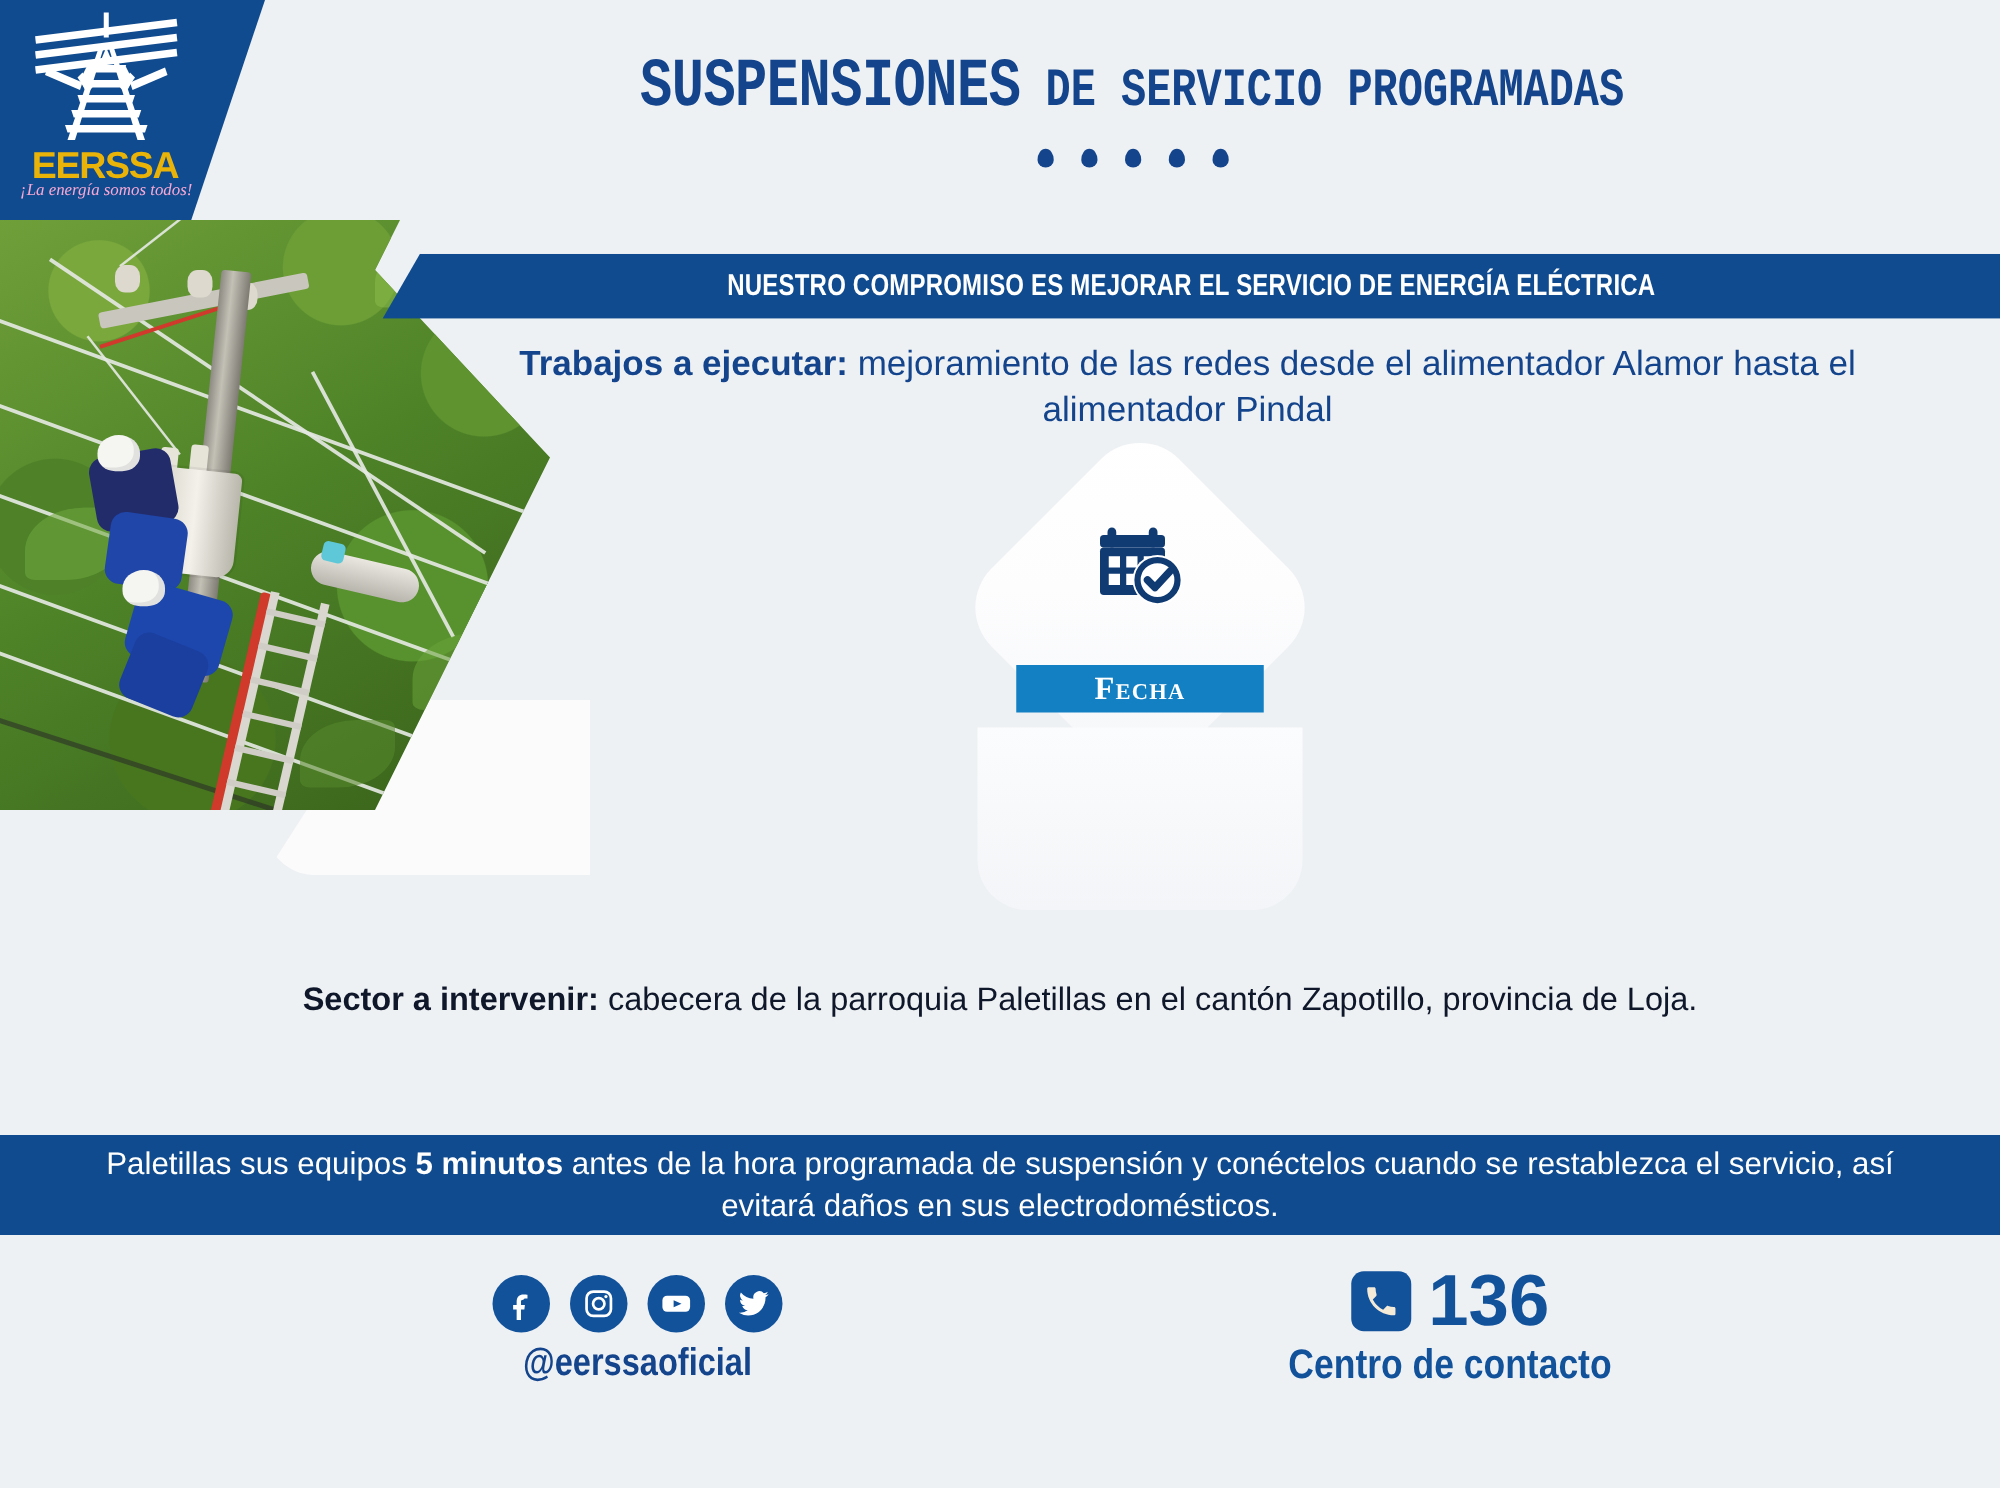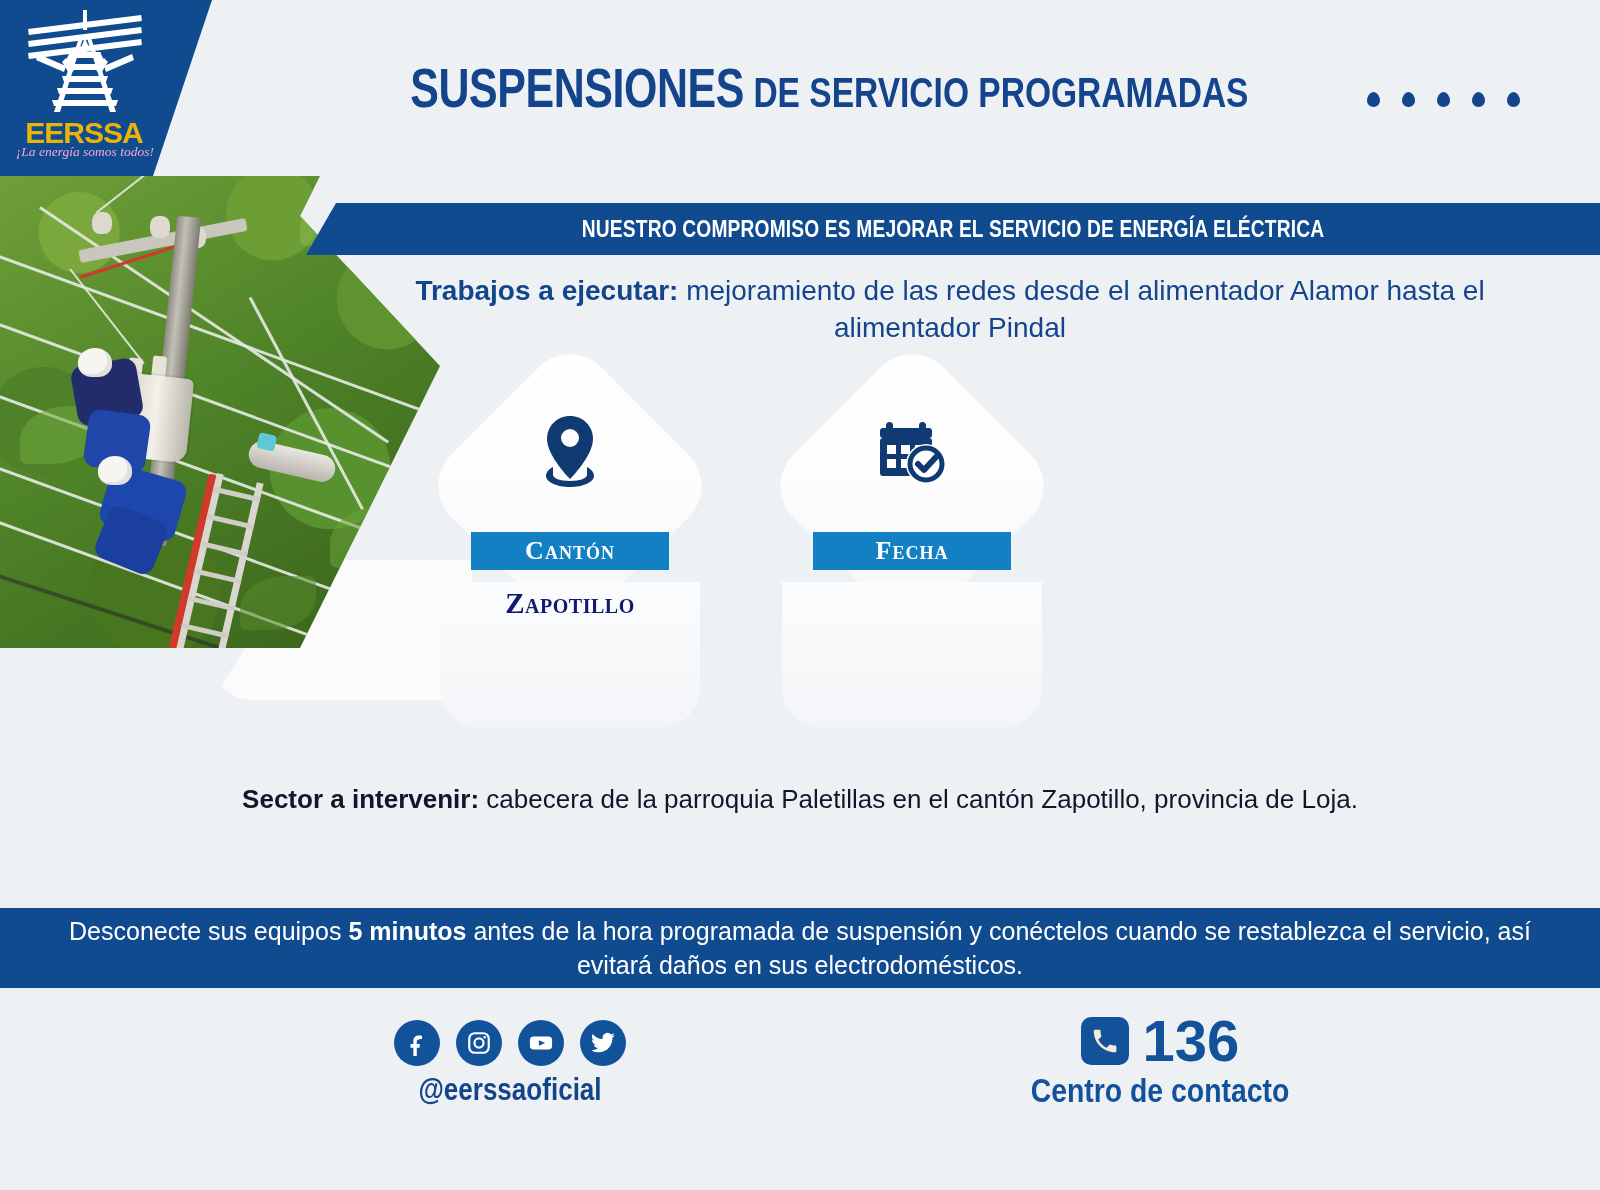--- a/index.html
+++ b/index.html
@@ -26,21 +26,21 @@
   }
   #logo-slogan{
     position:absolute; left:10px; top:145px; width:150px; text-align:center;
     color:#f9a8d4; font-size:13.5px; font-style:italic;
     font-family:"Liberation Serif", serif; line-height:1;
   }
 
   
   #header{
     position:absolute; left:212px; top:0; right:0; height:176px;
-    display:flex; align-items:center; justify-content:center;
+    display:flex; flex-direction:column; align-items:center; justify-content:center;font-family:Liberation Mono, monospace;
   }
   #main-title{
     color:#14458c; font-weight:bold;
     font-size:55px; line-height:1;
     letter-spacing:-0.5px;
     transform:scaleX(.78); transform-origin:center;
     white-space:nowrap;
   }
   #main-title .thin{ font-size:43px; letter-spacing:0px; }
   #dots{ margin-top:22px; display:flex; gap:22px; }
@@ -304,31 +304,20 @@
 <div id="commit-banner">
   <span id="commit-text">NUESTRO COMPROMISO ES MEJORAR EL SERVICIO DE ENERGÍA ELÉCTRICA</span>
 </div>
 
 <div id="trabajos">
   <b>Trabajos a ejecutar:</b><span> mejoramiento de las redes desde el alimentador Alamor hasta el alimentador Pindal</span>
 </div>
 
 <div id="cards">
 
-  <div class="card" style="left:30px;">
-    <div class="diamond"></div>
-    <div class="body"></div>
-    <svg class="icon" viewBox="0 0 80 80">
-      <path d="M40 6c-13 0-23 10-23 23 0 17 23 40 23 40s23-23 23-40c0-13-10-23-23-23z" fill="#103a72"></path>
-      <circle cx="40" cy="28" r="9" fill="#ffffff"></circle>
-      <path d="M23 57c-4 2-7 5-7 9 0 6 11 11 24 11s24-5 24-11c0-4-3-7-7-9v8c0 3-7 6-17 6s-17-3-17-6z" fill="#103a72"></path>
-    </svg>
-    <div class="label">Cantón</div>
-    <div class="value">Zapotillo</div>
-  </div>
 
   <div class="card" style="left:372px;">
     <div class="diamond"></div>
     <div class="body"></div>
     <svg class="icon" viewBox="0 0 80 80">
       <rect x="14" y="12" width="7" height="16" rx="3.5" fill="#103a72"></rect>
       <rect x="47" y="12" width="7" height="16" rx="3.5" fill="#103a72"></rect>
       <rect x="8" y="18" width="52" height="10" rx="3" fill="#103a72"></rect>
       <rect x="8" y="28" width="52" height="38" rx="3" fill="#103a72"></rect>
       <rect x="15" y="35" width="9" height="9" fill="#ffffff"></rect>
@@ -345,21 +334,21 @@
 
 
 </div>
 
 <div id="sector">
   <b>Sector a intervenir:</b><span> cabecera de la parroquia Paletillas en el cantón Zapotillo, provincia de Loja.</span>
 </div>
 
 <div id="advisory">
   <div id="advisory-text">
-    <span>Desconecte sus equipos </span><b>5 minutos</b><span> antes de la hora programada de suspensión y conéctelos cuando se restablezca el servicio, así evitará daños en sus electrodomésticos.</span>
+    <span>Paletillas sus equipos </span><b>5 minutos</b><span> antes de la hora programada de suspensión y conéctelos cuando se restablezca el servicio, así evitará daños en sus electrodomésticos.</span>
   </div>
 </div>
 
 <div id="footer">
 
   <div id="social">
     <div id="social-icons">
       <div class="sicon">
         <svg width="26" height="26" viewBox="0 0 24 24" fill="#ffffff">
             <path d="M14.5 8.2h2.1V5.3c-.4-.05-1.6-.18-3-.18-2.97 0-5 1.87-5 5.3V13H6v3.3h2.6V24h3.2v-7.7h2.5l.4-3.3h-2.9v-2.3c0-.95.26-1.6 1.7-1.6z"></path>

